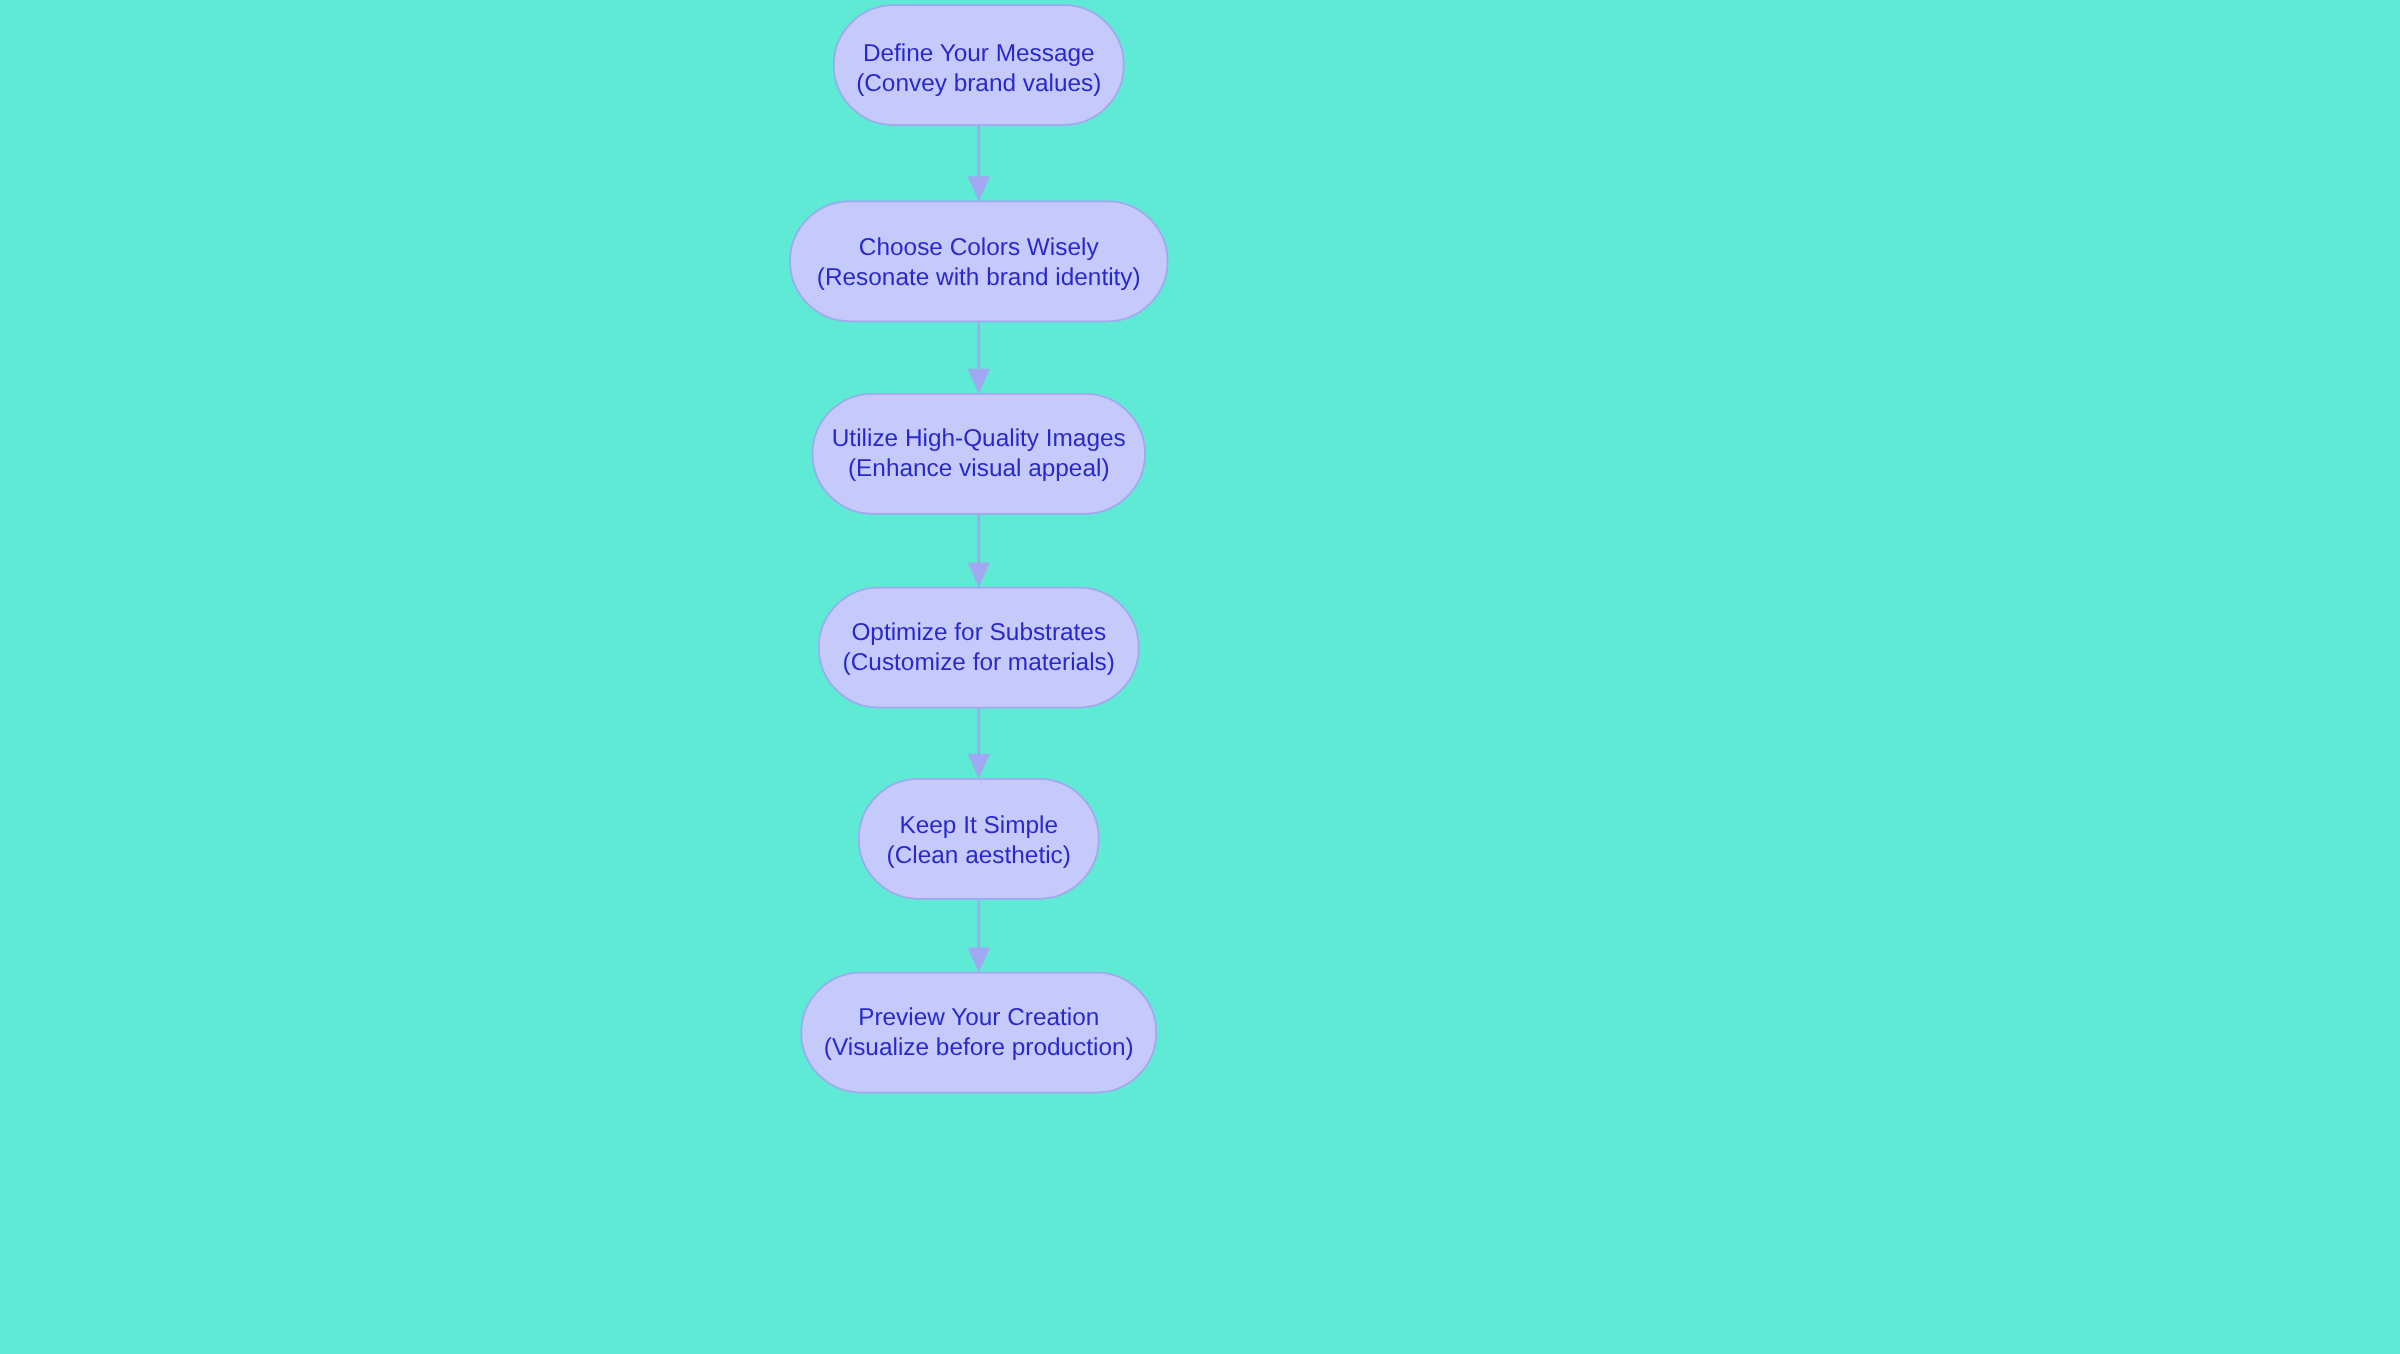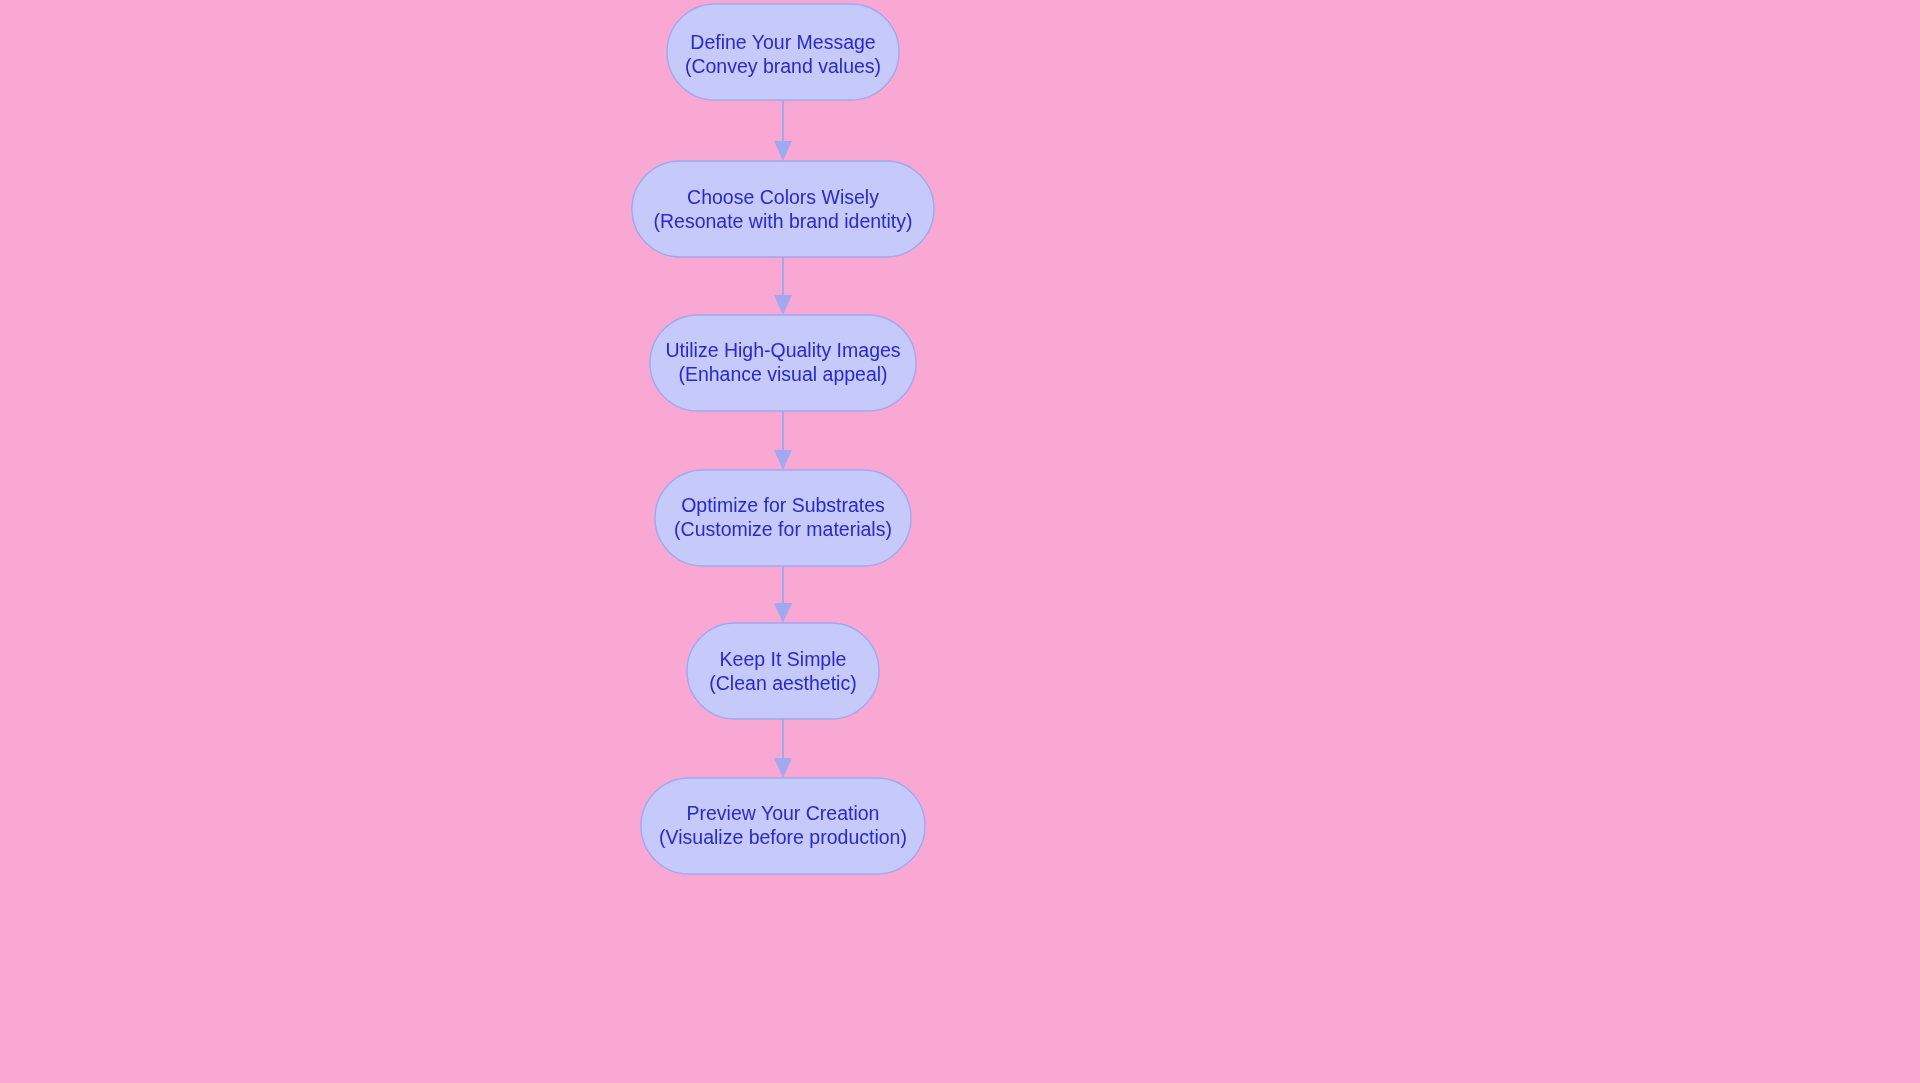--- a/index.html
+++ b/index.html
@@ -10,21 +10,21 @@
   body {
     width: 1920px;
     height: 1083px;
     overflow: hidden;
     font-family: "Liberation Sans", sans-serif;
   }
   #flowchart-root {
     position: relative;
     width: 1920px;
     height: 1083px;
-    background: #f9a8d4;
+    background: #5eead4;
   }
   .flow-svg {
     position: absolute;
     top: 0;
     left: 0;
     width: 1920px;
     height: 1083px;
     display: block;
   }
   .node-shape {

